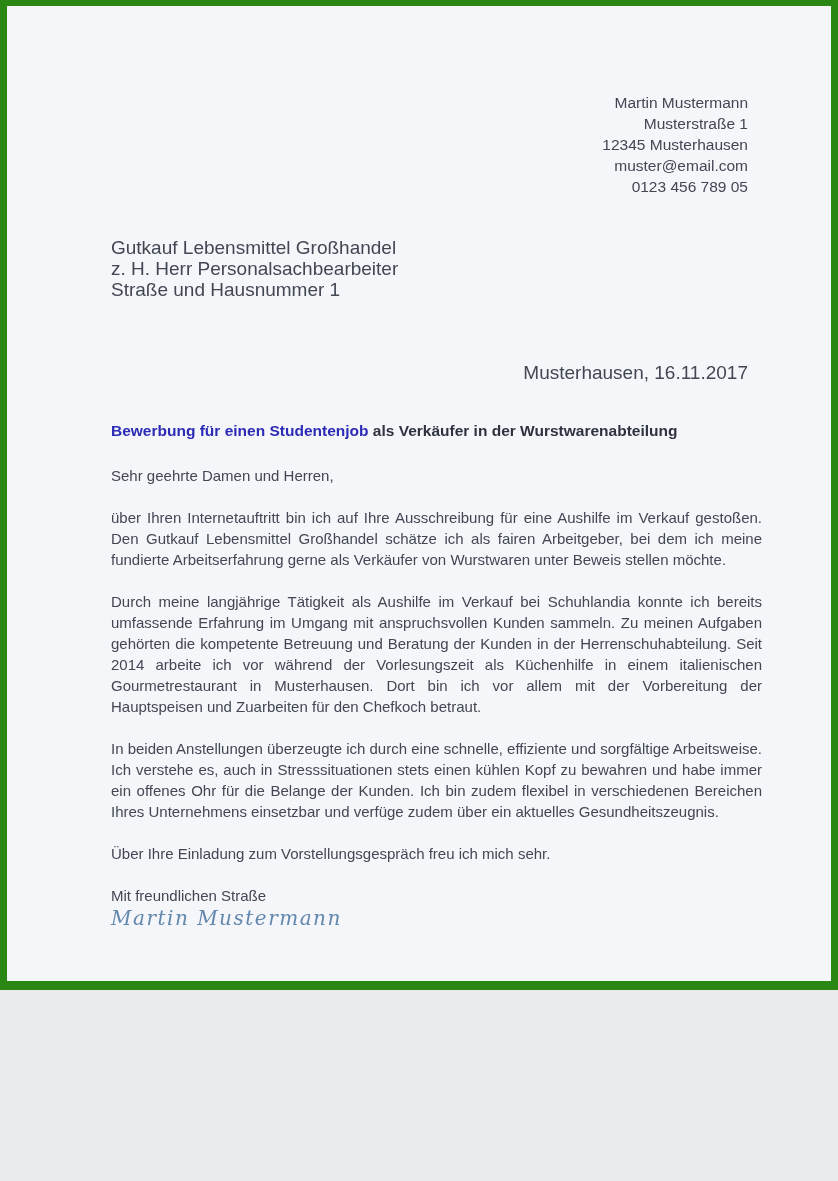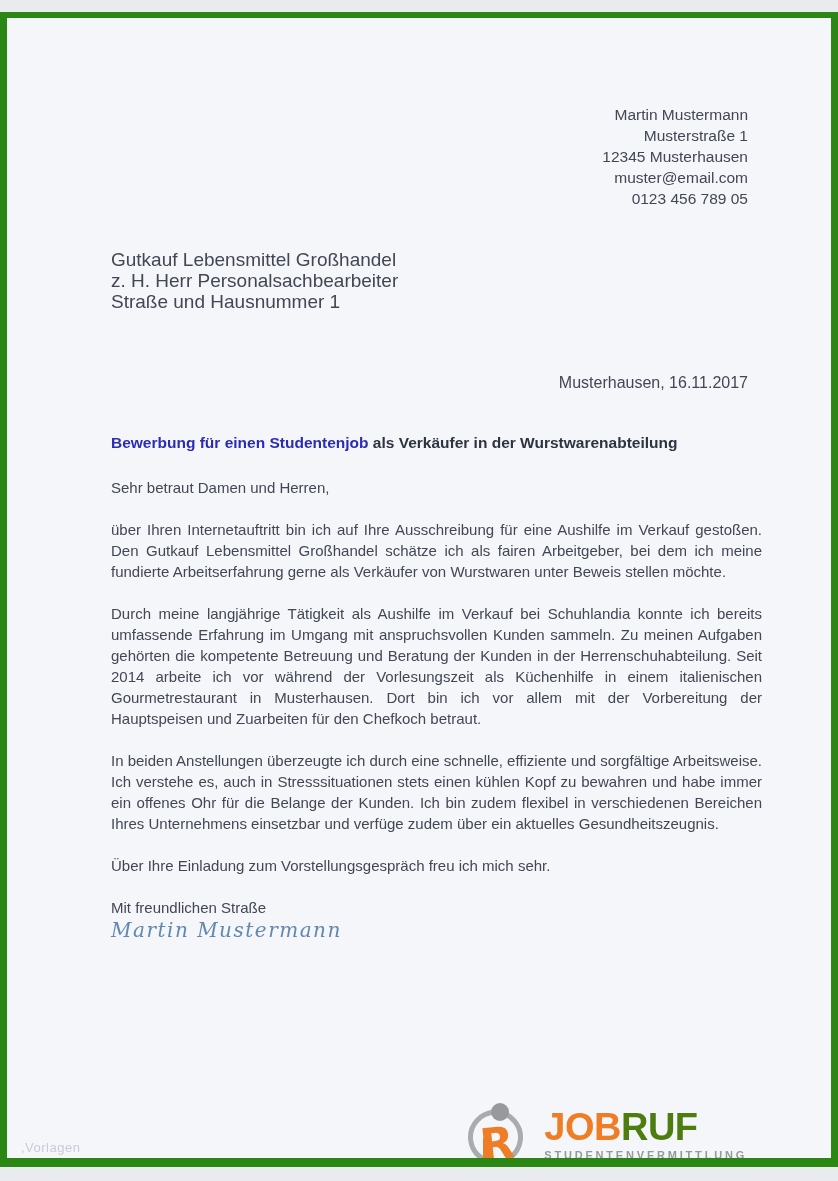--- a/index.html
+++ b/index.html
@@ -1,39 +1,39 @@
 <!DOCTYPE html>
 <html><head>
 <meta charset="utf-8">
 <style>
   html,body { margin:0; padding:0; background:#e9ebee; }
   .page {
     position:relative;
-    width:838px; height:1155px;
+    width:838px; height:990px;
     box-sizing:border-box;
-    margin:12px auto;
+    margin:0 auto;
     background:#f5f6f9;
     border:7px solid #2b8713;
     border-top-width:6px;
     border-bottom-width:9px;
     font-family:"Liberation Sans", sans-serif;
     color:#424754;
     overflow:hidden;
   }
   .sender {
     position:absolute; top:86px; right:83px;
     text-align:right; font-size:15.5px; line-height:21px;
   }
   .recipient {
     position:absolute; top:231px; left:104px;
     font-size:19px; line-height:21px;
   }
   .dateline {
     position:absolute; top:356px; right:83px;
-    font-size:16px;
+    font-size:19px;
   }
   .subject {
     position:absolute; top:416px; left:104px; right:83px;
     font-size:15.5px; font-weight:bold; color:#2e3340;
   }
   .subject .hl { color:#2b2bb5; }
   .letter-body {
     position:absolute; top:459px; left:104px; width:651px;
     font-size:15px; line-height:21px;
   }
@@ -88,21 +88,21 @@
     <div>Straße und Hausnummer 1</div>
   </div>
 
   <div class="dateline">Musterhausen, 16.11.2017</div>
 
   <div class="subject">
     <span class="hl">Bewerbung für einen Studentenjob</span><span> als Verkäufer in der Wurstwarenabteilung</span>
   </div>
 
   <div class="letter-body">
-    <p>Sehr betraut Damen und Herren,</p>
+    <p>Sehr geehrte Damen und Herren,</p>
     <p class="justify">über Ihren Internetauftritt bin ich auf Ihre Ausschreibung für eine Aushilfe im Verkauf gestoßen. Den Gutkauf Lebensmittel Großhandel schätze ich als fairen Arbeitgeber, bei dem ich meine fundierte Arbeitserfahrung gerne als Verkäufer von Wurstwaren unter Beweis stellen möchte.</p>
     <p class="justify">Durch meine langjährige Tätigkeit als Aushilfe im Verkauf bei Schuhlandia konnte ich bereits umfassende Erfahrung im Umgang mit anspruchsvollen Kunden sammeln. Zu meinen Aufgaben gehörten die kompetente Betreuung und Beratung der Kunden in der Herrenschuhabteilung. Seit 2014 arbeite ich vor während der Vorlesungszeit als Küchenhilfe in einem italienischen Gourmetrestaurant in Musterhausen. Dort bin ich vor allem mit der Vorbereitung der Hauptspeisen und Zuarbeiten für den Chefkoch betraut.</p>
     <p class="justify">In beiden Anstellungen überzeugte ich durch eine schnelle, effiziente und sorgfältige Arbeitsweise. Ich verstehe es, auch in Stresssituationen stets einen kühlen Kopf zu bewahren und habe immer ein offenes Ohr für die Belange der Kunden. Ich bin zudem flexibel in verschiedenen Bereichen Ihres Unternehmens einsetzbar und verfüge zudem über ein aktuelles Gesundheitszeugnis.</p>
     <p>Über Ihre Einladung zum Vorstellungsgespräch freu ich mich sehr.</p>
     <p class="regards">Mit freundlichen Straße</p>
     <div class="signature">Martin Mustermann</div>
   </div>
 
   <div class="watermark">,Vorlagen</div>
 

